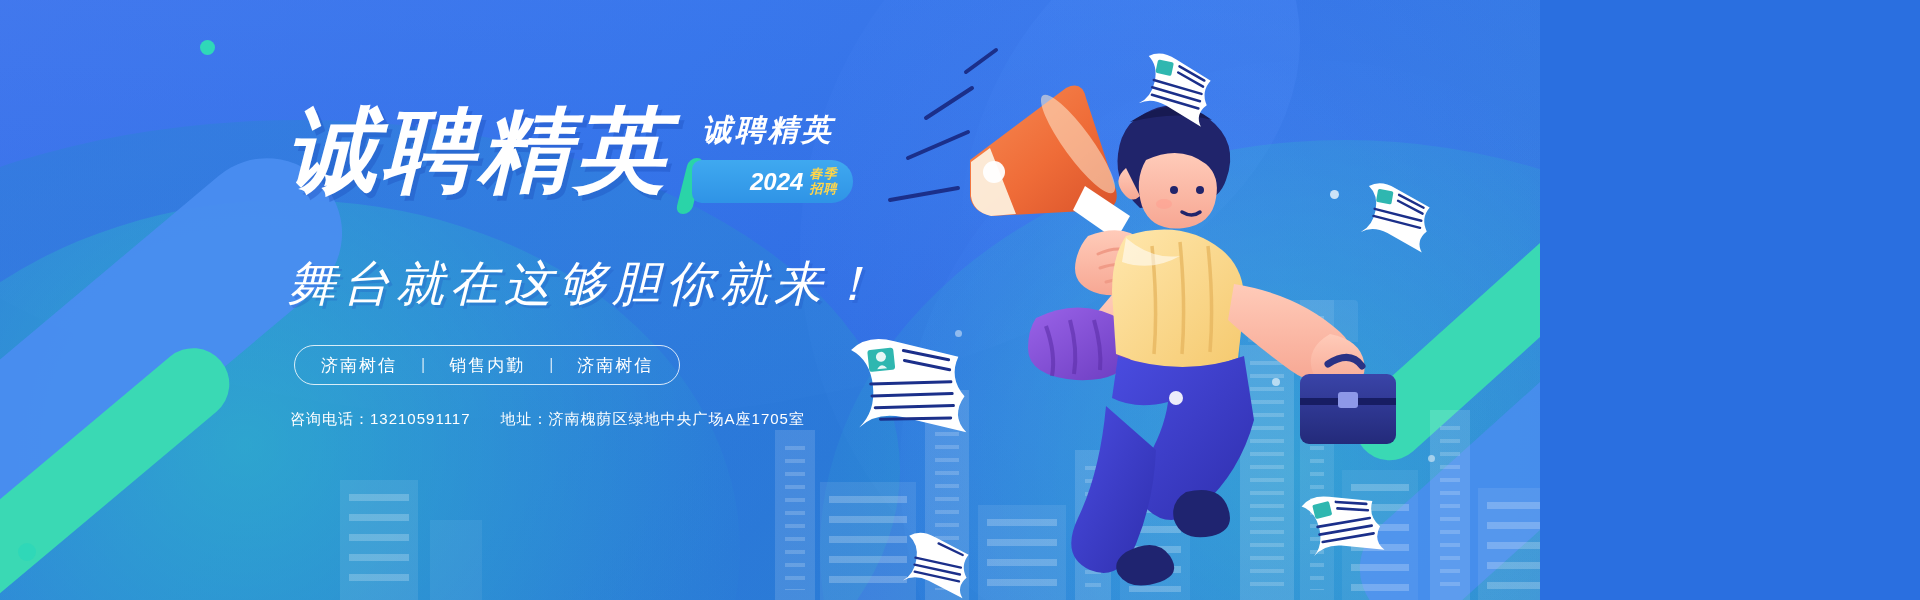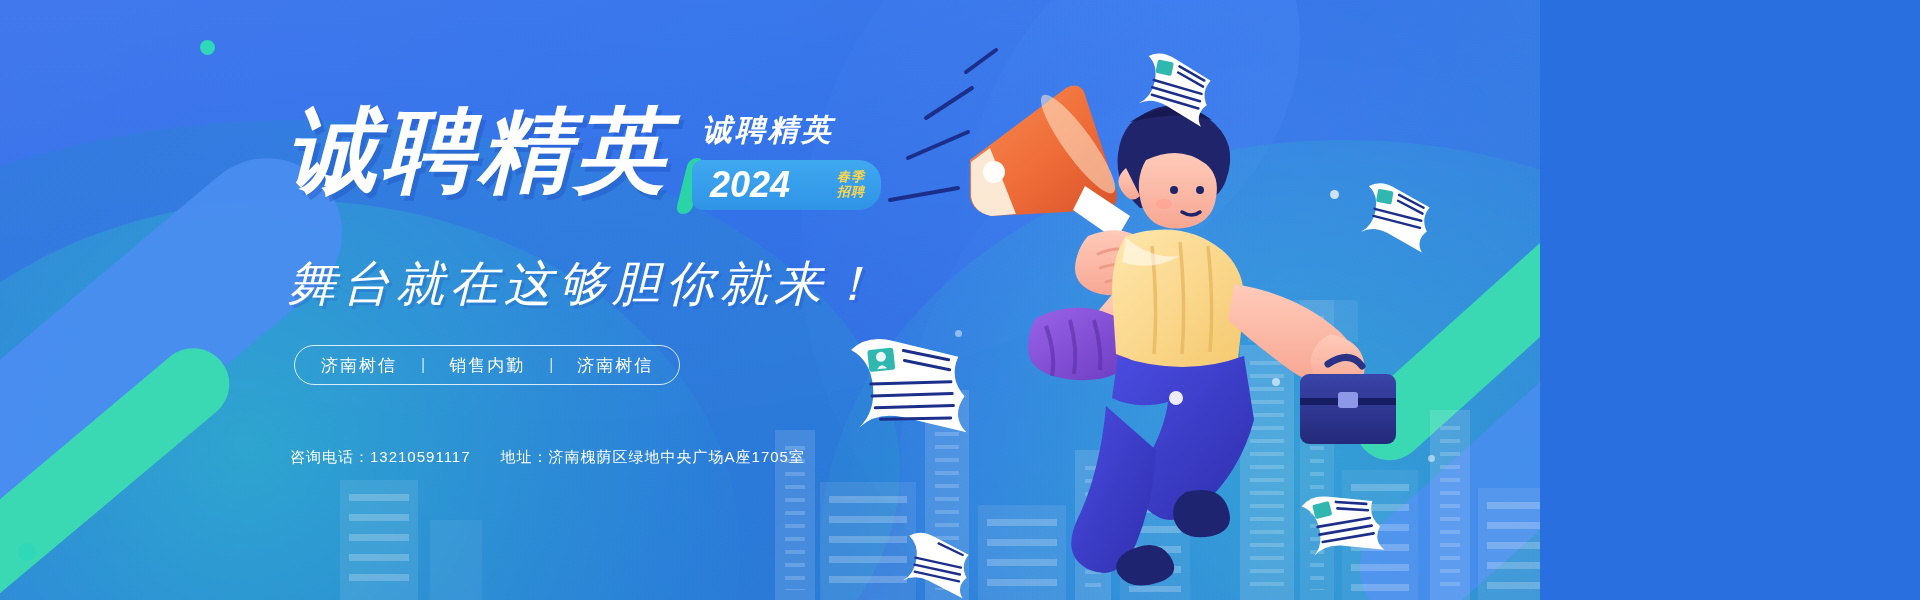--- a/index.html
+++ b/index.html
@@ -109,44 +109,44 @@
   .badge-slash{
     position:absolute;left:-6px;top:-2px;width:16px;height:56px;
     background:#2ad4a8;border-radius:8px;transform:skewX(-14deg);
   }
   .badge{
     position:relative;display:inline-flex;align-items:center;gap:6px;
     background:linear-gradient(180deg,#3fa9f0,#2f93e6);
     border-radius:10px 22px 22px 10px;
     padding:7px 16px 7px 18px;margin-left:4px;
   }
-  .badge-year{font-size:36px;font-weight:bold;color:#fff;font-style:italic;letter-spacing:0;line-height:1;}
+  .badge-year{font-size:24px;font-weight:bold;color:#fff;font-style:italic;letter-spacing:0;line-height:1;margin-left:40px;}
   .badge-sub{display:flex;flex-direction:column;font-size:13px;font-weight:bold;
-    color:#ffd64a;font-style:italic;line-height:1.12;letter-spacing:1px;margin-left:41px;}
+    color:#ffd64a;font-style:italic;line-height:1.12;letter-spacing:1px;}
 
   .subhead{
     position:absolute;left:288px;top:252px;
     font-size:48px;color:#ffffff;font-style:italic;letter-spacing:6px;
     white-space:nowrap;text-shadow:3px 3px 0 rgba(30,80,190,.25);
   }
 
   .tagbar{
     position:absolute;left:294px;top:345px;
     display:inline-flex;align-items:center;
     border:1.5px solid rgba(255,255,255,.82);
     border-radius:40px;height:38px;padding:0 26px;
   }
   .tag{color:#ffffff;font-size:17px;letter-spacing:2px;white-space:nowrap;}
   .tag-sep{color:rgba(255,255,255,.75);margin:0 24px;font-size:16px;}
 
   .contact{
     position:absolute;left:290px;top:410px;display:flex;gap:30px;align-items:center;
     color:#ffffff;font-size:15px;letter-spacing:1px;white-space:nowrap;
   }
-  .contact span{white-space:nowrap;margin-top:38px;}
+  .contact span{white-space:nowrap;}
 
   
   .illus{position:absolute;left:830px;top:40px;width:640px;height:560px;}
 
   .megaphone-lines line{stroke:#1b2f8a;stroke-width:4;stroke-linecap:round;}
 </style>
 </head>
 <body>
 
 <div class="banner">

